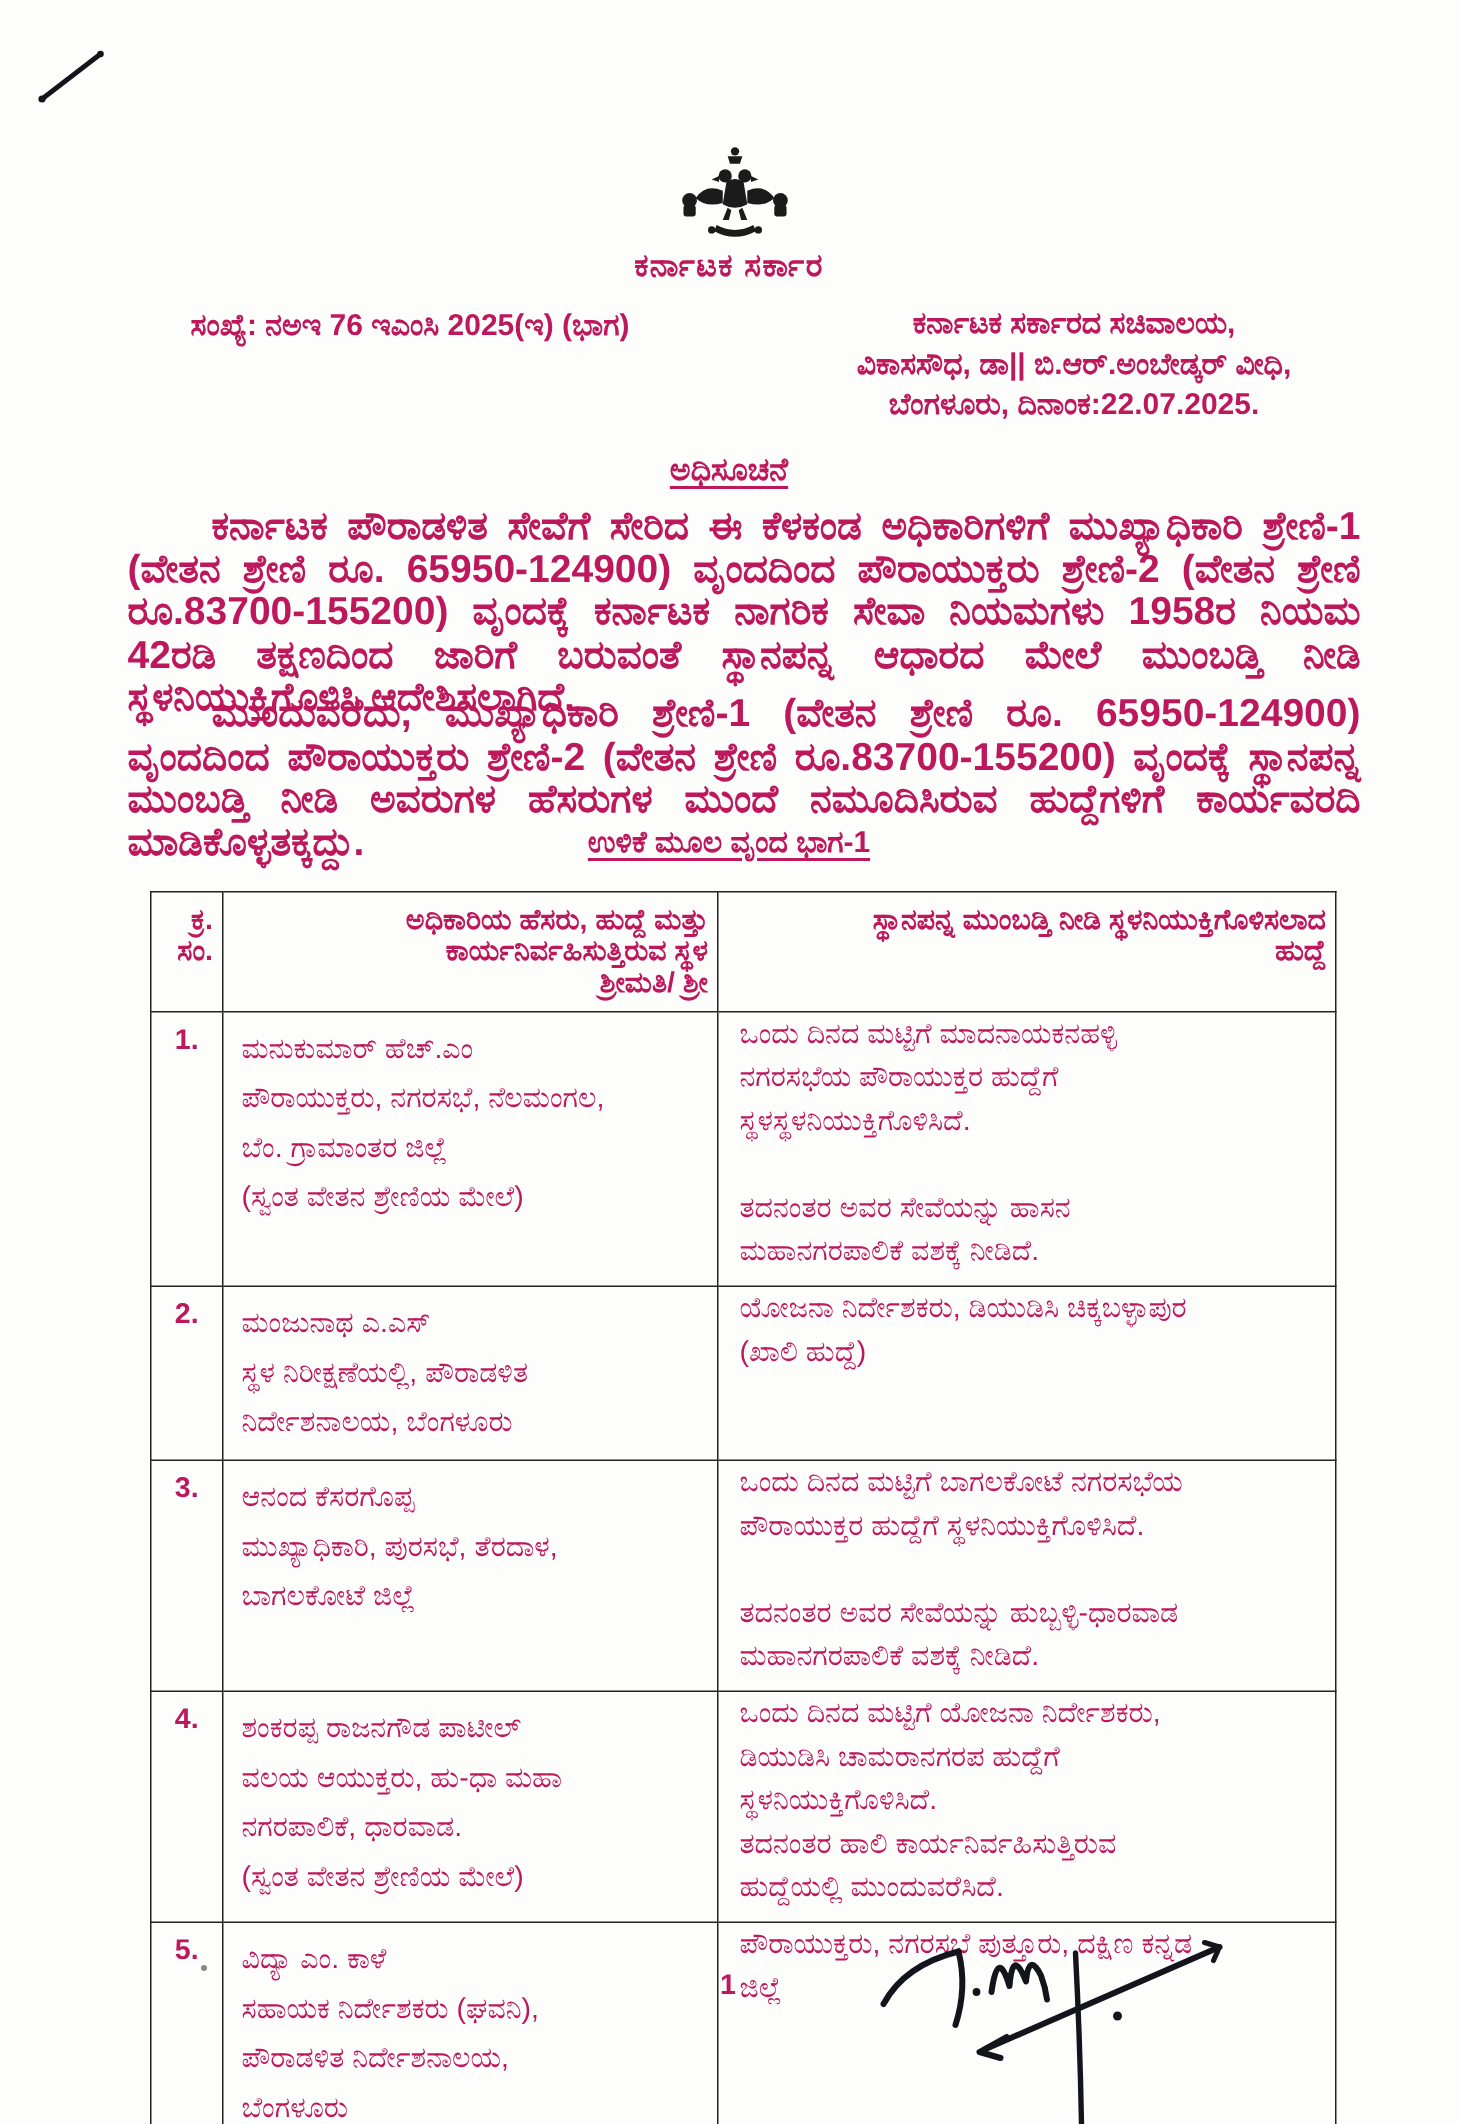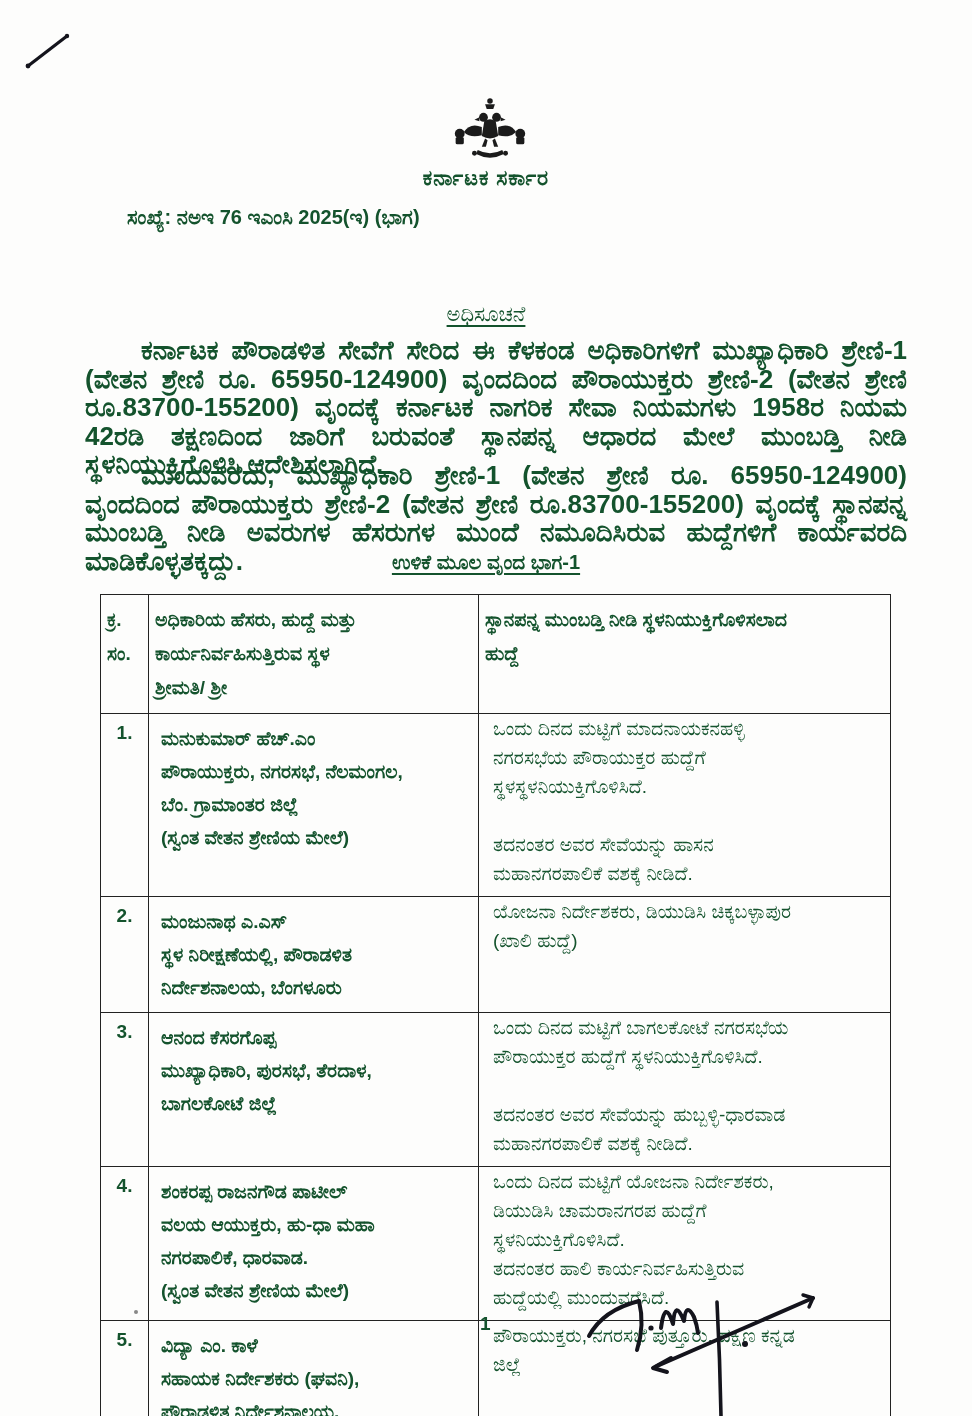--- a/index.html
+++ b/index.html
@@ -3,52 +3,52 @@
 <meta charset="utf-8">
 <style>
   * { margin:0; padding:0; box-sizing:border-box; }
   html,body { background:#e8e8e8; }
   .page {
     position:relative;
     width:972px; height:1416px;
     margin:0 auto;
     background:#fdfdfc;
     font-family:"Liberation Sans","DejaVu Sans",sans-serif;
-    color:#14532d;
+    color:#be185d;
     overflow:hidden;
   }
   .abs { position:absolute; }
   .emblem-wrap { left:448px; top:96px; width:84px; height:72px; }
   .emblem-label { top:166px; left:0; width:972px; text-align:center;
     font-size:21px; font-weight:600; letter-spacing:1px; }
   .ref-number { left:88px; top:206px; font-size:20px; font-weight:600;margin-left:39px; }
   .address-block { left:512px; top:203px; width:408px; text-align:center;
     font-size:20px; font-weight:600; line-height:27px; }
   .doc-title { top:302px; left:0; width:972px; text-align:center;
-    font-size:21px; font-weight:400; }
+    font-size:21px; font-weight:700; }
   .doc-title span, .doc-subtitle span { text-decoration:underline; text-underline-offset:4px; }
   .body-para { left:85px; width:822px; font-size:26px; font-weight:700;
     line-height:28.5px; text-align:justify; text-indent:56px; white-space:pre-line; }
   .para-1 { top:336px; }
   .para-2 { top:461px; }
   .doc-subtitle { top:551px; left:0; width:972px; text-align:center;
     font-size:20px; font-weight:700; }
   table.main-table { position:absolute; left:100px; top:594px; width:790px;
     border-collapse:collapse; table-layout:fixed; }
   table.main-table col.c1 { width:48px; }
   table.main-table col.c2 { width:330px; }
   table.main-table col.c3 { width:412px; }
   table.main-table th, table.main-table td {
     border:1.8px solid #222; vertical-align:top;
     font-size:19px; white-space:pre-line;
   }
-  table.main-table th { font-weight:600; text-align:left;
-    padding:8px 6px; line-height:34px; }
+  table.main-table th { font-weight:600; text-align:right;
+    padding:8px 6px; line-height:21px; }
   td.sl-cell { text-align:center; padding-top:8px; font-weight:600; font-size:19px; }
-  td.officer-cell { padding:8px 8px 8px 12px; line-height:33px; font-weight:700; }
+  td.officer-cell { padding:8px 8px 8px 12px; line-height:33px; font-weight:400; }
   td.posting-cell { padding:0 8px 8px 14px; line-height:29px; font-weight:500; }
   .page-number { left:480px; top:1313px; font-size:19px; font-weight:600; }
   .ink { stroke:#14141c; fill:none; stroke-linecap:round; stroke-linejoin:round; }
   .artifact-dot { left:134px; top:1310px; width:4px; height:4px; border-radius:50%;
     background:#555; opacity:.7; }
 </style>
 </head>
 <body>
 
 <div class="page">
@@ -79,20 +79,25 @@
       <path d="M35 66 q15 8 30 0 l2 5 q-17 9 -34 0 z"></path>
       <circle cx="31" cy="70" r="3"></circle>
       <circle cx="69" cy="70" r="3"></circle>
     </g>
   </svg>
 
   <div class="abs emblem-label">ಕರ್ನಾಟಕ ಸರ್ಕಾರ</div>
 
   <div class="abs ref-number">ಸಂಖ್ಯೆ: ನಅಇ 76 ಇಎಂಸಿ 2025(ಇ) (ಭಾಗ)</div>
 
+  <div class="abs address-block">
+    <div>ಕರ್ನಾಟಕ ಸರ್ಕಾರದ ಸಚಿವಾಲಯ,</div>
+    <div>ವಿಕಾಸಸೌಧ, ಡಾ|| ಬಿ.ಆರ್.ಅಂಬೇಡ್ಕರ್ ವೀಧಿ,</div>
+    <div>ಬೆಂಗಳೂರು, ದಿನಾಂಕ:22.07.2025.</div>
+  </div>
 
   <div class="abs doc-title">
     <span>ಅಧಿಸೂಚನೆ</span>
   </div>
 
   <div class="abs body-para para-1">ಕರ್ನಾಟಕ ಪೌರಾಡಳಿತ ಸೇವೆಗೆ ಸೇರಿದ ಈ ಕೆಳಕಂಡ ಅಧಿಕಾರಿಗಳಿಗೆ ಮುಖ್ಯಾಧಿಕಾರಿ ಶ್ರೇಣಿ-1 (ವೇತನ ಶ್ರೇಣಿ ರೂ. 65950-124900) ವೃಂದದಿಂದ ಪೌರಾಯುಕ್ತರು ಶ್ರೇಣಿ-2 (ವೇತನ ಶ್ರೇಣಿ ರೂ.83700-155200) ವೃಂದಕ್ಕೆ ಕರ್ನಾಟಕ ನಾಗರಿಕ ಸೇವಾ ನಿಯಮಗಳು 1958ರ ನಿಯಮ 42ರಡಿ ತಕ್ಷಣದಿಂದ ಜಾರಿಗೆ ಬರುವಂತೆ ಸ್ಥಾನಪನ್ನ ಆಧಾರದ ಮೇಲೆ ಮುಂಬಡ್ತಿ ನೀಡಿ ಸ್ಥಳನಿಯುಕ್ತಿಗೊಳಿಸಿ ಆದೇಶಿಸಲಾಗಿದೆ.</div>
 
   <div class="abs body-para para-2">ಮುಂದುವರೆದು, ಮುಖ್ಯಾಧಿಕಾರಿ ಶ್ರೇಣಿ-1 (ವೇತನ ಶ್ರೇಣಿ ರೂ. 65950-124900) ವೃಂದದಿಂದ ಪೌರಾಯುಕ್ತರು ಶ್ರೇಣಿ-2 (ವೇತನ ಶ್ರೇಣಿ ರೂ.83700-155200) ವೃಂದಕ್ಕೆ ಸ್ಥಾನಪನ್ನ ಮುಂಬಡ್ತಿ ನೀಡಿ ಅವರುಗಳ ಹೆಸರುಗಳ ಮುಂದೆ ನಮೂದಿಸಿರುವ ಹುದ್ದೆಗಳಿಗೆ ಕಾರ್ಯವರದಿ ಮಾಡಿಕೊಳ್ಳತಕ್ಕದ್ದು.</div>
 
   <div class="abs doc-subtitle">

